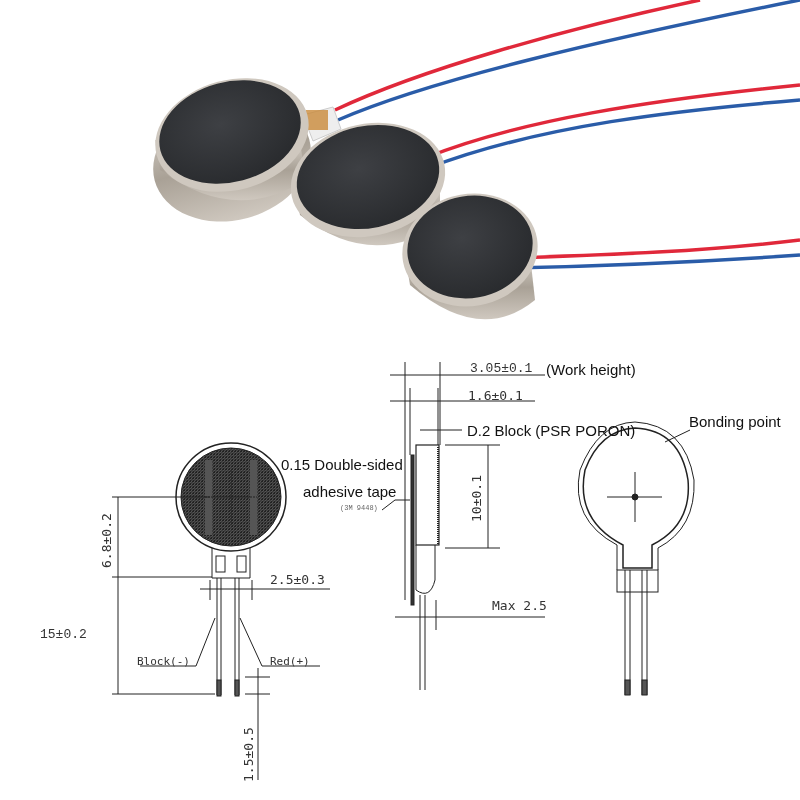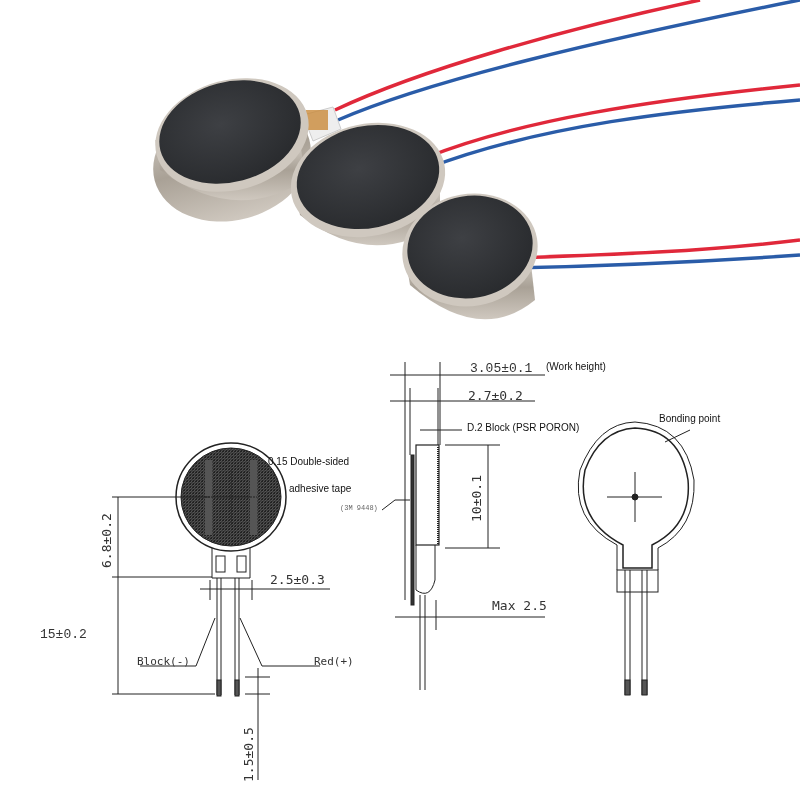--- a/index.html
+++ b/index.html
@@ -1,18 +1,18 @@
 <!DOCTYPE html>
 <html><head>
 <meta charset="utf-8">
 <style>
   html,body{margin:0;padding:0;background:#fff;}
   body{width:800px;height:800px;position:relative;overflow:hidden;font-family:"Liberation Sans",sans-serif;}
   .layer{position:absolute;left:0;top:0;width:800px;height:800px;}
-  .lbl{position:absolute;color:#111;font-family:"Liberation Sans",sans-serif;font-size:10px;white-space:nowrap;line-height:1;}
+  .lbl{position:absolute;color:#111;font-family:"Liberation Sans",sans-serif;font-size:15px;white-space:nowrap;line-height:1;}
   .dim{position:absolute;color:#333;font-family:"DejaVu Sans Mono","Liberation Mono",monospace;font-size:13px;white-space:nowrap;line-height:1;}
   .vert{transform:rotate(-90deg);transform-origin:left top;}
   .small{font-size:7px;color:#666;font-family:"Liberation Mono",monospace;}
 </style>
 </head>
 <body>
 
 <svg class="layer" viewBox="0 0 800 800" xmlns="http://www.w3.org/2000/svg">
   <defs>
     <linearGradient id="metal" x1="0" y1="0" x2="0" y2="1">
@@ -143,25 +143,25 @@
     <circle cx="635" cy="497" r="3" fill="#222"></circle>
     <line x1="665" y1="442" x2="690" y2="430"></line>
   </g>
 </svg>
 
 <div class="dim vert" style="left:100px;top:568px;">6.8±0.2</div>
 <div class="dim" style="left:40px;top:628px;font-family:Liberation Mono, monospace;">15±0.2</div>
 <div class="dim" style="left:270px;top:573px;">2.5±0.3</div>
 <div class="dim vert" style="left:242px;top:782px;">1.5±0.5</div>
 <div class="dim" style="left:137px;top:656px;font-size:11px;">Block(-)</div>
-<div class="dim" style="left:270px;top:656px;font-size:11px;margin-left:44px;">Red(+)</div>
-<div class="lbl" style="left:268px;top:457px;text-align:center;">0.15 Double-sided</div>
-<div class="lbl" style="left:289px;top:484px;">adhesive tape</div>
+<div class="dim" style="left:270px;top:656px;font-size:11px;">Red(+)</div>
+<div class="lbl" style="left:281px;top:457px;text-align:center;">0.15 Double-sided</div>
+<div class="lbl" style="left:303px;top:484px;">adhesive tape</div>
 <div class="lbl small" style="left:340px;top:505px;">(3M 9448)</div>
 
 <div class="dim" style="left:470px;top:362px;font-family:Liberation Mono, monospace;">3.05±0.1</div>
 <div class="lbl" style="left:546px;top:362px;">(Work height)</div>
-<div class="dim" style="left:468px;top:389px;">2.7±0.2</div>
+<div class="dim" style="left:468px;top:389px;">1.6±0.1</div>
 <div class="lbl" style="left:467px;top:423px;">D.2 Block (PSR PORON)</div>
 <div class="dim vert" style="left:470px;top:522px;">10±0.1</div>
 <div class="dim" style="left:464px;top:599px;padding-left:28px;">Max 2.5</div>
 
-<div class="lbl" style="left:659px;top:414px;">Bonding point</div>
+<div class="lbl" style="left:689px;top:414px;">Bonding point</div>
 
 </body></html>

